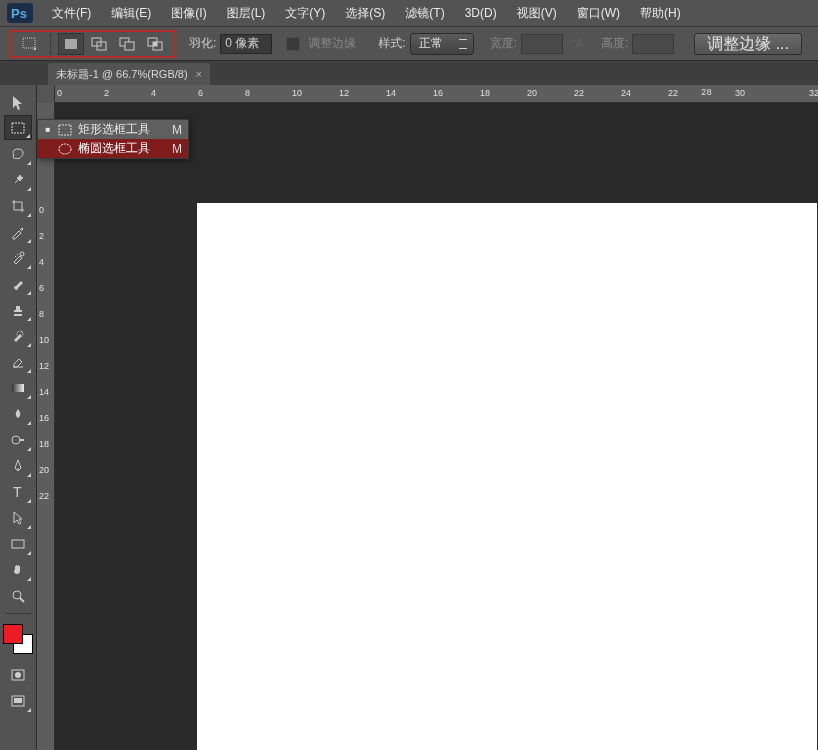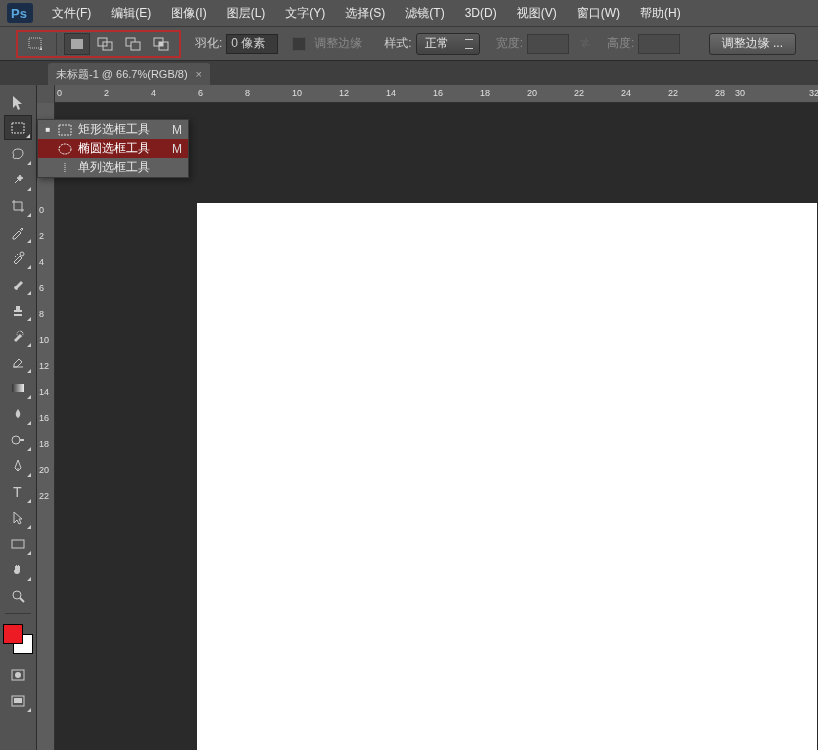--- a/index.html
+++ b/index.html
@@ -1,32 +1,32 @@
 <!DOCTYPE html>
 <html><head>
 <meta charset="utf-8">
 <style>
 *{margin:0;padding:0;box-sizing:border-box;font-family:"Microsoft YaHei",sans-serif;user-select:none}
 body{width:818px;height:750px;background:#535353;overflow:hidden;position:relative}
 .menubar{height:26px;background:#535353;display:flex;align-items:center;padding-left:6px;color:#e8e8e8;font-size:12px}
 .ps-logo{width:28px;height:31px;margin-right:8px;display:flex;align-items:center;justify-content:center}
 .ps-logo svg{width:26px;height:20px}
 .menu-item{padding:0 10px;cursor:pointer;height:26px;display:flex;align-items:center}
-.optbar{height:35px;background:#535353;border-top:1px solid #383838;border-bottom:1px solid #2a2a2a;display:flex;align-items:center;padding:0 16px;color:#ccc;font-size:12px;position:relative}
+.optbar{height:35px;background:#535353;border-top:1px solid #383838;border-bottom:1px solid #2a2a2a;display:flex;align-items:center;padding:0 10px;color:#ccc;font-size:12px;position:relative}
 .hl-group{border:2px solid #b52c2c;height:28px;display:flex;align-items:center;padding:0 4px;margin-right:10px}
 .opt-btn{width:26px;height:22px;display:flex;align-items:center;justify-content:center;margin:0 1px;border:1px solid transparent;cursor:pointer}
 .opt-btn.pressed{border:1px solid #333;background:#454545}
 .sep{width:1px;height:22px;background:#3d3d3d;margin:0 6px}
 .lbl{color:#ccc;margin:0 4px}
 .inp{background:#3a3a3a;border:1px solid #262626;color:#ccc;height:20px;font-size:12px;padding:0 4px;width:52px}
 .chk{width:14px;height:14px;border:1px solid #4d4d4d;background:#3a3a3a;display:inline-block;margin-right:4px;vertical-align:middle}
 .sel{background:linear-gradient(#5a5a5a,#434343);border:1px solid #2a2a2a;border-radius:3px;height:22px;color:#e0e0e0;font-size:12px;padding:0 20px 0 8px;display:flex;align-items:center;position:relative;min-width:64px;cursor:pointer}
 .sel::after{content:"";position:absolute;right:6px;top:5px;width:8px;height:10px;background:linear-gradient(#ccc,#ccc) 0 0/8px 1px no-repeat,linear-gradient(#ccc,#ccc) 0 9px/8px 1px no-repeat}
 .disabled-inp{background:#4a4a4a;border:1px solid #393939;width:42px;height:20px}
-.btn{background:linear-gradient(#6a6a6a,#525252);border:1px solid #2d2d2d;border-radius:3px;color:#e4e4e4;height:22px;padding:0 12px;font-size:12px;cursor:pointer}
+.btn{background:linear-gradient(#6a6a6a,#525252);border:1px solid #2d2d2d;border-radius:3px;color:#e4e4e4;height:22px;padding:0 12px;font-size:16px;cursor:pointer}
 .swap-ic{width:18px;height:18px;opacity:.4}
 .tabbar{height:24px;background:#3e3e3e;display:flex;align-items:flex-end;padding-left:48px}
 .tab{background:#535353;border-radius:3px 3px 0 0;height:22px;display:flex;align-items:center;padding:0 8px;color:#d8d8d8;font-size:11px;cursor:pointer}
 .tab .x{margin-left:8px;cursor:pointer;opacity:.7}
 .work{position:absolute;left:0;right:0;top:85px;bottom:0;display:flex;background:#2a2a2a}
 .toolcol{width:37px;background:#535353;border-right:1px solid #2b2b2b;display:flex;flex-direction:column;align-items:center;padding-top:4px}
 .tool{width:28px;height:25px;display:flex;align-items:center;justify-content:center;cursor:pointer;position:relative;margin:0 0 1px}
 .tool.active{background:#3a3a3a;border:1px solid #272727}
 .tool .tri{position:absolute;right:1px;bottom:1px;width:0;height:0;border-left:4px solid transparent;border-bottom:4px solid #ccc}
 .color-sw{width:30px;height:30px;position:relative;margin-top:6px}
@@ -303,49 +303,39 @@
     <div class="fly-item sel-item">
       <span class="dot"></span>
       <span class="ic">
           <svg width="14" height="12">
             <ellipse cx="7" cy="6" rx="6" ry="5" fill="none" stroke="#fff" stroke-dasharray="2,1"></ellipse>
           </svg>
         </span>
       <span>椭圆选框工具</span>
       <span class="sc">M</span>
     </div>
-    <div class="fly-item">
-      <span class="dot"></span>
-      <span class="ic">
-          <svg width="14" height="12">
-            <line x1="7" y1="1" x2="7" y2="11" stroke="#e0e0e0" stroke-dasharray="1,1"></line>
-          </svg>
-        </span>
-      <span>单列选框工具</span>
-      <span class="sc"></span>
-    </div>
   </div>
 
   <div class="rulerH">
     <div class="corner"></div>
   <span class="tick" style="left: 20px;">0</span>
       <span class="tick" style="left: 67px;">2</span>
       <span class="tick" style="left: 114px;">4</span>
       <span class="tick" style="left: 161px;">6</span>
       <span class="tick" style="left: 208px;">8</span>
       <span class="tick" style="left: 255px;">10</span>
       <span class="tick" style="left: 302px;">12</span>
       <span class="tick" style="left: 349px;">14</span>
       <span class="tick" style="left: 396px;">16</span>
       <span class="tick" style="left: 443px;">18</span>
       <span class="tick" style="left: 490px;">20</span>
       <span class="tick" style="left: 537px;">22</span>
       <span class="tick" style="left: 584px;">24</span>
       <span class="tick" style="left: 631px;">22</span>
-      <span class="tick" style="left: 678px;">28</span>
+      <span class="tick" style="left: 664px; font-family: Liberation Mono, monospace;">28</span>
       <span class="tick" style="left: 698px;">30</span>
       <span class="tick" style="left: 772px;">32</span>
     </div>
   <div class="rulerV">
       <span class="tick" style="top: 102px;">0</span>
       <span class="tick" style="top: 128px;">2</span>
       <span class="tick" style="top: 154px;">4</span>
       <span class="tick" style="top: 180px;">6</span>
       <span class="tick" style="top: 206px;">8</span>
       <span class="tick" style="top: 232px;">10</span>

